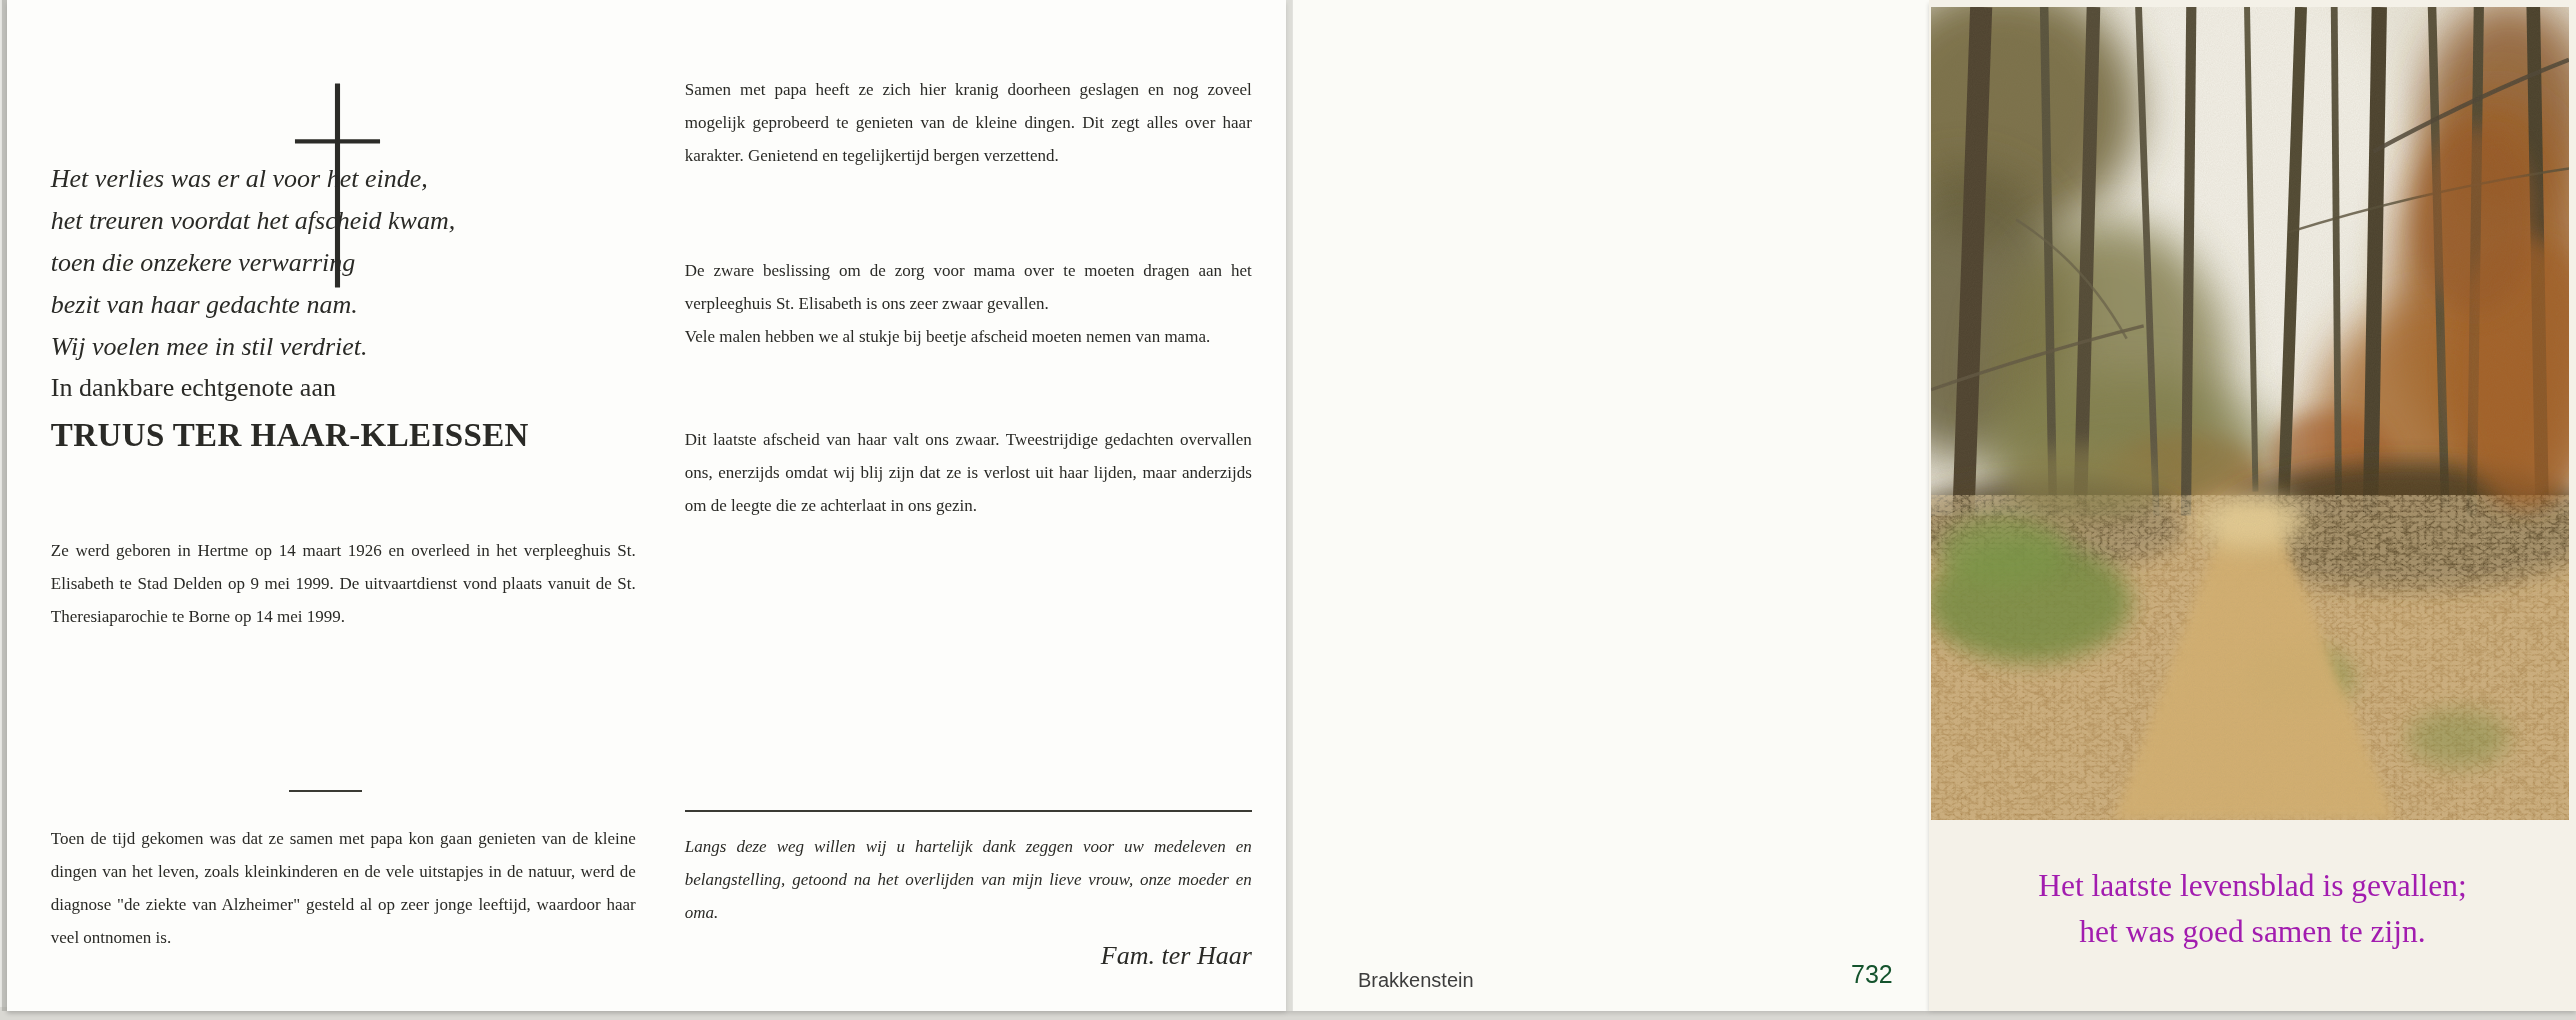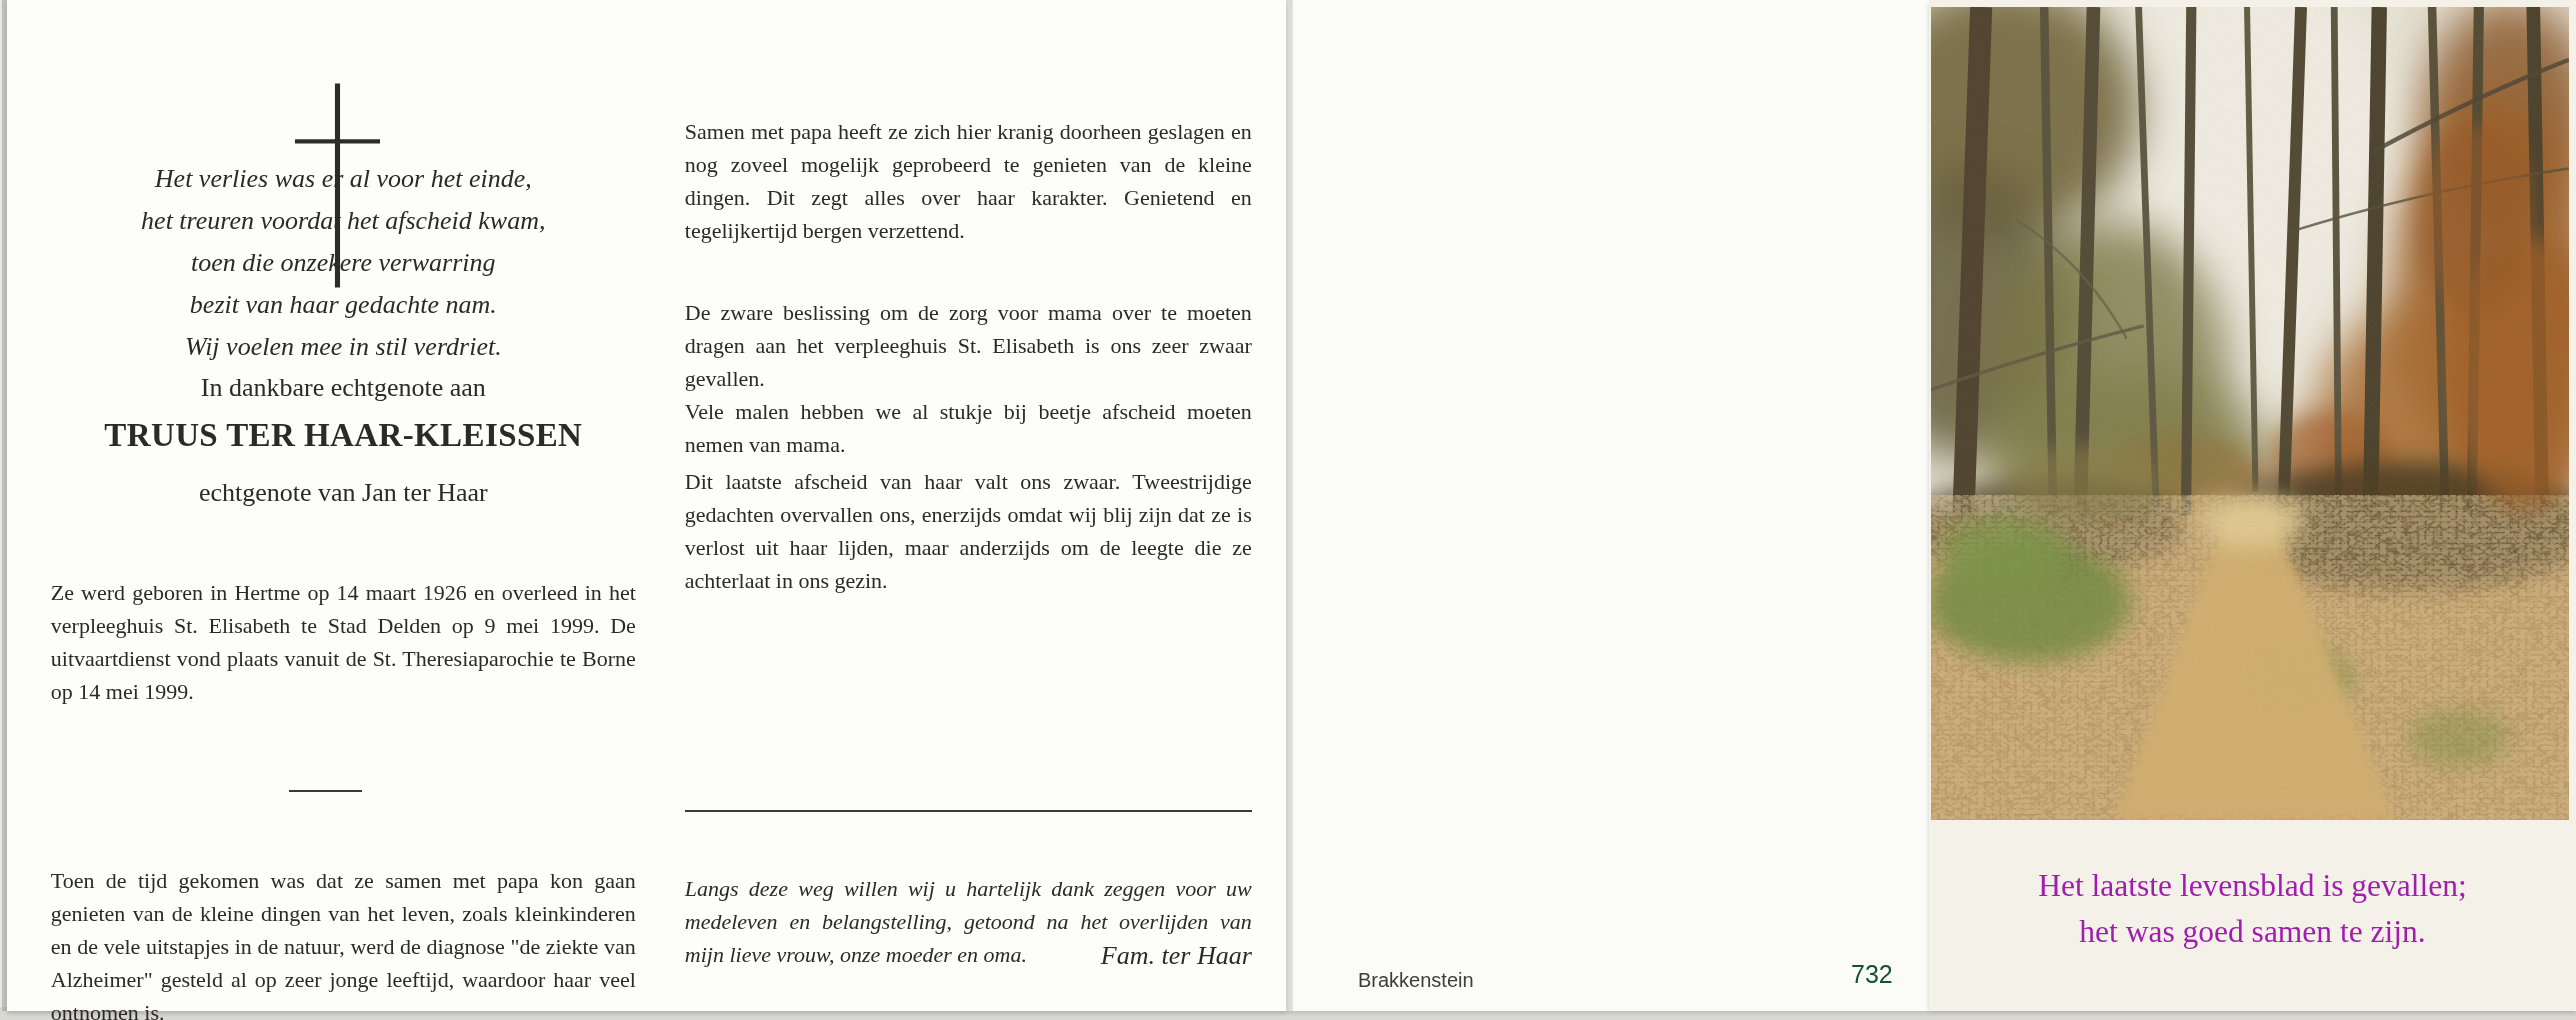--- a/index.html
+++ b/index.html
@@ -7,22 +7,22 @@
           background:linear-gradient(#e8e8e4 0 1007px,#d9d8d3 1007px 100%);
           font-family:"Liberation Serif",serif;color:#2a2a26;}
   .card{position:absolute;top:0;height:1011px;}
   .left-card{left:6.8px;width:1279px;background:#fdfdfb;z-index:2;
              box-shadow:-5.1px 0 0 rgba(150,150,144,.5),6.8px 0 0 rgba(185,185,178,.45),0 2.6px 4.3px rgba(0,0,0,.2);}
   .middle-panel{left:1286px;width:643px;background:#fbfbf7;z-index:1;box-shadow:0 2.6px 4.3px rgba(0,0,0,.12);}
   .right-card{left:1929px;width:647px;background:#f4f1e8;z-index:1;box-shadow:0 2.6px 4.3px rgba(0,0,0,.18);}
   .abs{position:absolute;}
   .c1{left:44px;width:585px;}
   .c2{left:678px;width:567px;}
-  .center{text-align:center;}
-  .para{font-size:22px;line-height:33px;text-align:justify;margin-top:42px;}
+  .center{}
+  .para{font-size:17px;line-height:33px;text-align:justify;}
   .pre{white-space:pre-line;}
   .cross{left:281px;top:80px;width:99px;height:211px;}
   .poem{top:158px;font-size:26px;line-height:42px;font-style:italic;white-space:pre-line;}
   .intro{top:373px;font-size:26px;}
   .name{top:417px;font-size:33px;font-weight:bold;letter-spacing:0.4px;}
   .relation{top:478px;font-size:26px;}
   .p1{top:534px;} .p2{top:674px;} .p3{top:822px;}
   .hr-short{top:790px;left:282px;width:73px;border-top:2.6px solid #3a3a34;}
   .pa{top:73px;} .pb{top:254px;} .pc{top:423px;}
   .hr-long{top:810px;left:678px;width:567px;border-top:2.6px solid #3a3a34;}
@@ -50,21 +50,20 @@
     <div class="abs c1 center poem">Het verlies was er al voor het einde,
 het treuren voordat het afscheid kwam,
 toen die onzekere verwarring
 bezit van haar gedachte nam.
 Wij voelen mee in stil verdriet.</div>
 
     <div class="abs c1 center intro">In dankbare echtgenote aan</div>
 
     <div class="abs c1 center name">TRUUS TER HAAR-KLEISSEN</div>
 
-    <div class="abs c1 center relation">echtgenote van Jan ter Haar</div>
 
     <div class="abs c1 para p1">Ze werd geboren in Hertme op 14 maart 1926 en overleed in het verpleeghuis St. Elisabeth te Stad Delden op 9 mei 1999. De uitvaartdienst vond plaats vanuit de St. Theresiaparochie te Borne op 14 mei 1999.</div>
 
 
     <div class="abs hr-short"></div>
 
     <div class="abs c1 para p3">Toen de tijd gekomen was dat ze samen met papa kon gaan genieten van de kleine dingen van het leven, zoals kleinkinderen en de vele uitstapjes in de natuur, werd de diagnose "de ziekte van Alzheimer" gesteld al op zeer jonge leeftijd, waardoor haar veel ontnomen is.</div>
 
     <div class="abs c2 para pa">Samen met papa heeft ze zich hier kranig doorheen geslagen en nog zoveel mogelijk geprobeerd te genieten van de kleine dingen. Dit zegt alles over haar karakter. Genietend en tegelijkertijd bergen verzettend.</div>
 

